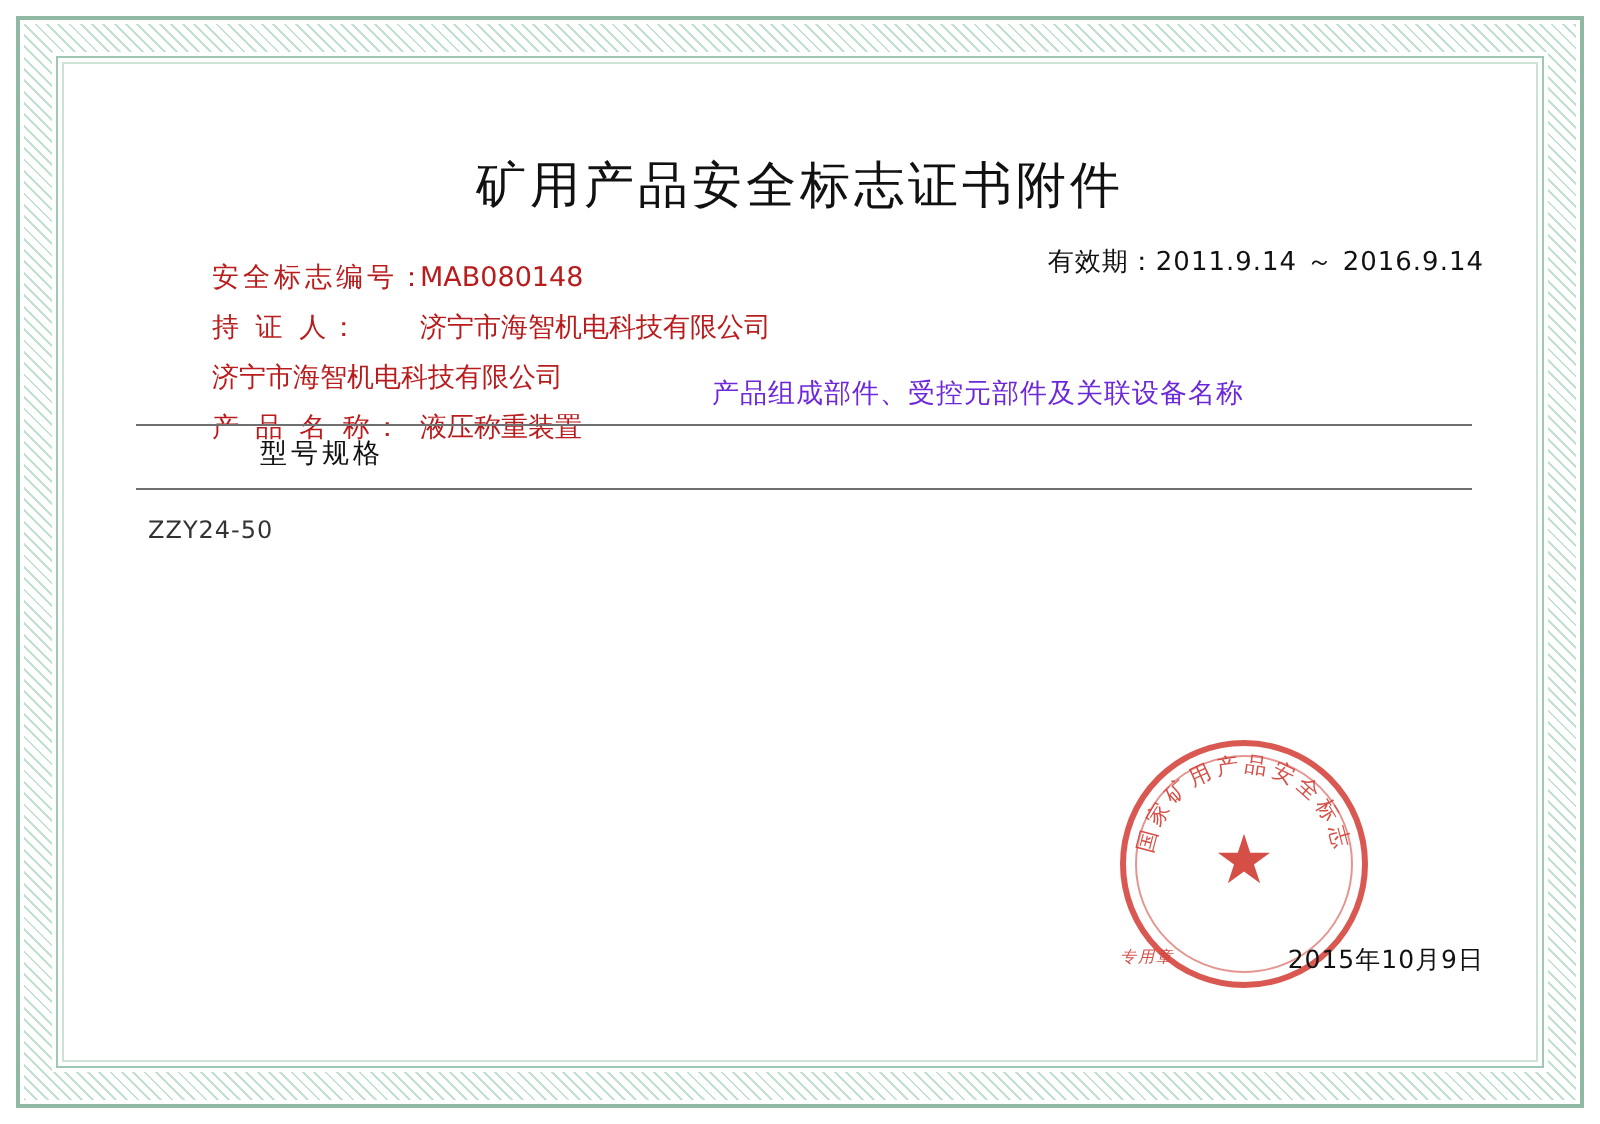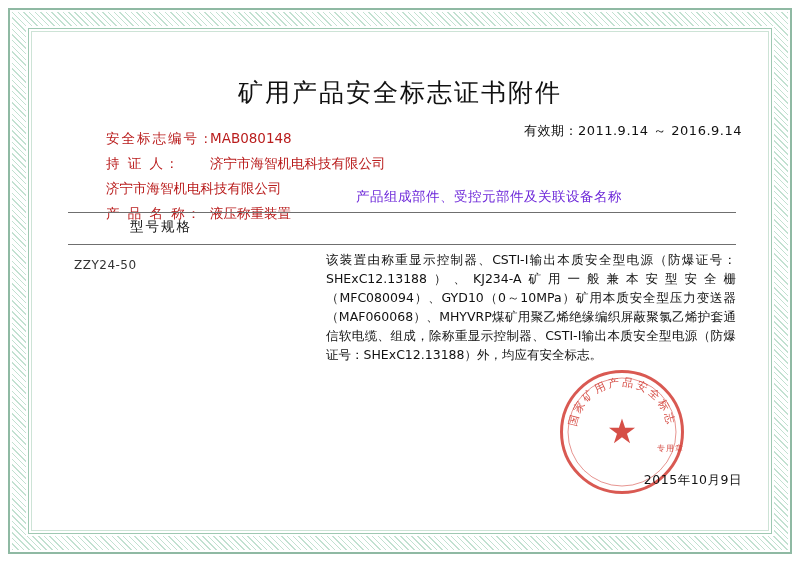--- a/index.html
+++ b/index.html
@@ -184,26 +184,27 @@
     left: 50%; top: 50%;
     transform: translate(-50%, -54%);
     color: #d23c34;
     font-size: 34px;
     line-height: 1;
     opacity: .9;
   }
   .seal-sub {
     position: absolute;
     left: 0; right: 0;
-    bottom: 40px;
-    text-align: right;
+    bottom: 10px;
+    text-align: left;
     color: #d23c34;
     font-size: 8px;
     letter-spacing: 1px;
     opacity: .9;
+    font-style: italic;
   }
 </style>
 </head>
 <body>
 
 <div id="page">
 
   <div class="border-outer"></div>
   <div class="border-band"></div>
   <div class="border-inner-line"></div>
@@ -235,21 +236,20 @@
       </div>
     </div>
 
     <div class="th-right" style="position:absolute; left:316px; top:148px;">产品组成部件、受控元部件及关联设备名称</div>
 
     <div class="rule top"></div>
     <div class="th-left" style="position:absolute; left:90px; top:178px;">型号规格</div>
     <div class="rule mid"></div>
 
     <div class="model-cell">ZZY24-50</div>
-    <div class="desc-cell">该装置由称重显示控制器、CSTI-I输出本质安全型电源（防爆证号：SHExC12.13188）、KJ234-A矿用一般兼本安型安全栅（MFC080094）、GYD10（0～10MPa）矿用本质安全型压力变送器（MAF060068）、MHYVRP煤矿用聚乙烯绝缘编织屏蔽聚氯乙烯护套通信软电缆、组成，除称重显示控制器、CSTI-I输出本质安全型电源（防爆证号：SHExC12.13188）外，均应有安全标志。</div>
 
     <div class="seal">
       <div class="seal-ring"></div>
       <svg width="124" height="124" viewBox="0 0 124 124">
         <defs>
           <path id="arcpath" d="M 16,62 A 46,46 0 1 1 108,62" fill="none"></path>
         </defs>
         <circle cx="62" cy="62" r="54" fill="none" stroke="#d23c34" stroke-width="1" opacity="0.55"></circle>
         <text font-size="11" fill="#d23c34" letter-spacing="2.4" opacity="0.9" font-family="DejaVu Sans, Liberation Sans, sans-serif">
           <textPath href="#arcpath" startOffset="50%" text-anchor="middle" id="arc-text-path">中国国家矿用产品安全标志中心</textPath>

